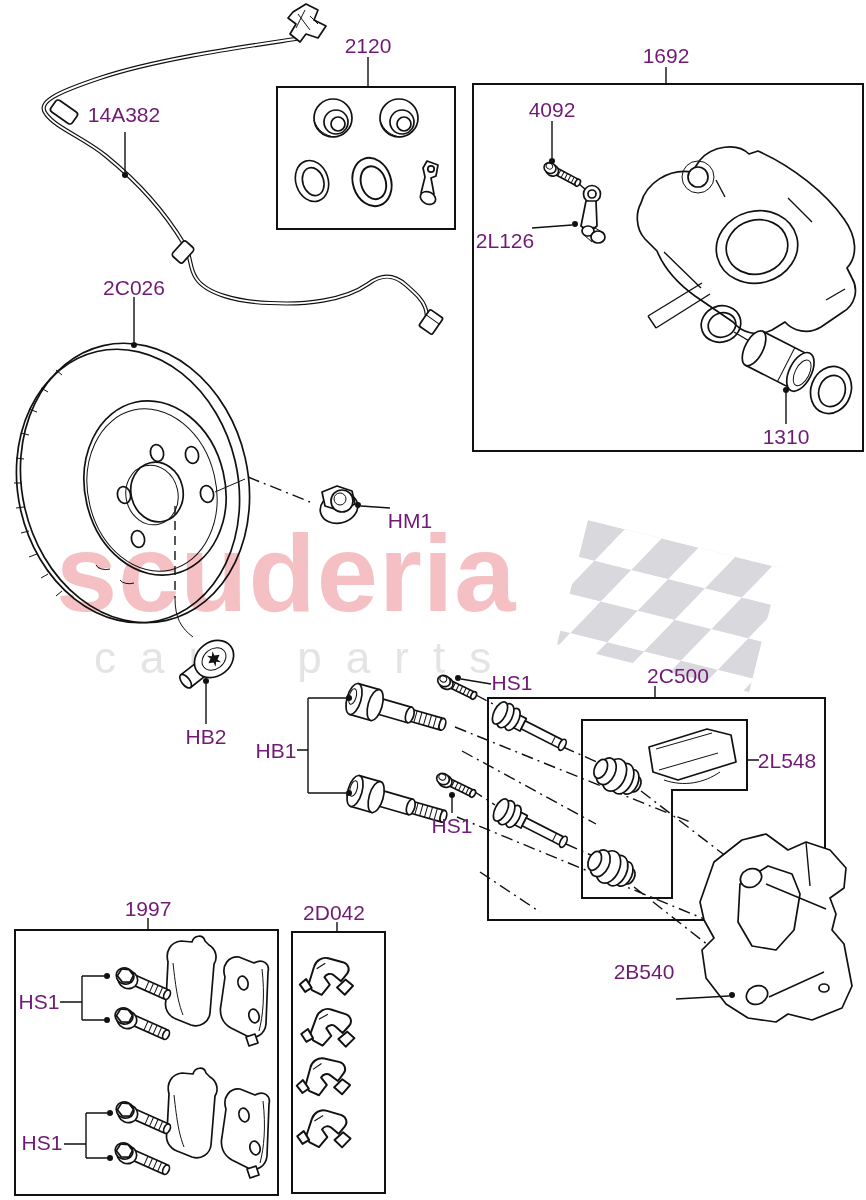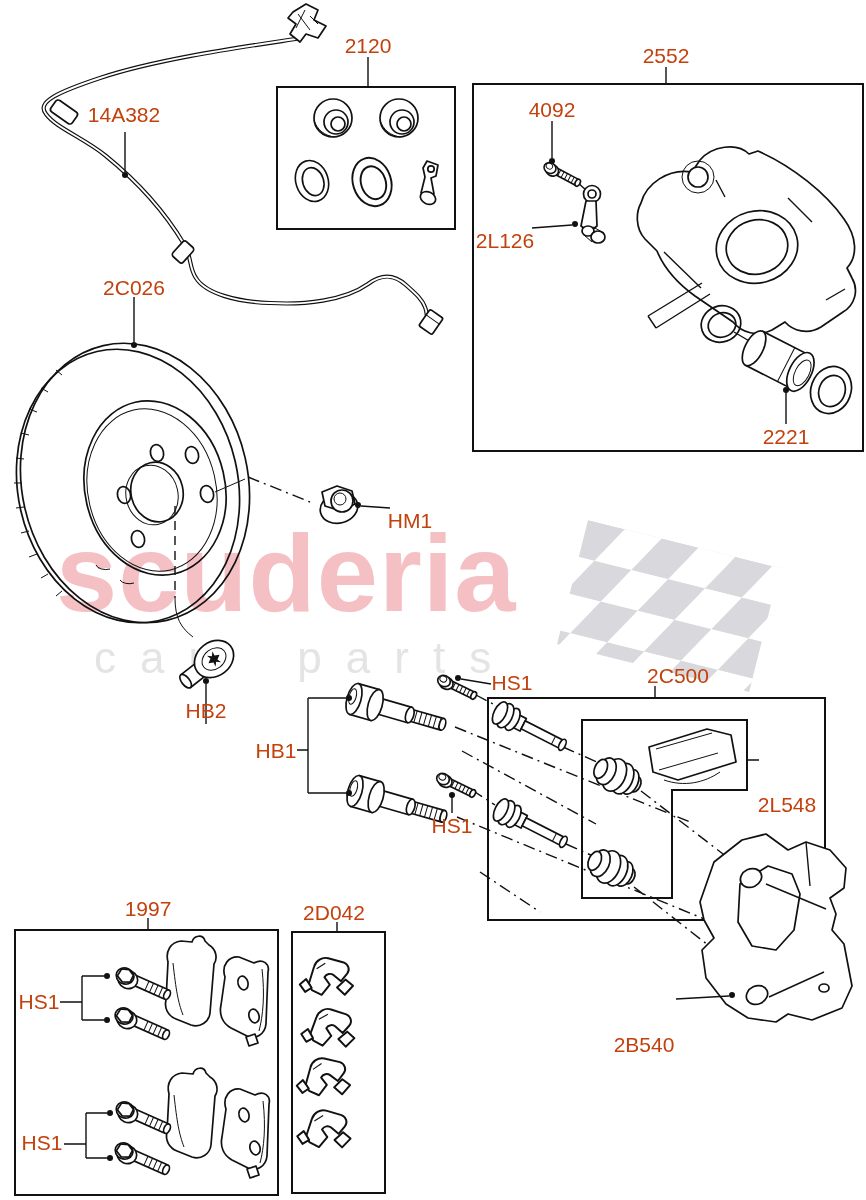--- a/index.html
+++ b/index.html
@@ -16,21 +16,21 @@
   .nofill{fill:none;stroke:#111;stroke-width:1.7;stroke-linejoin:round;}
   .ln{fill:none;stroke:#111;stroke-width:1.4;}
   .thin{fill:none;stroke:#111;stroke-width:1;}
   .dash{fill:none;stroke:#111;stroke-width:1.4;stroke-dasharray:12 5 2 5;}
   .dashv{fill:none;stroke:#111;stroke-width:1.4;stroke-dasharray:9 6;}
   .box{fill:none;stroke:#111;stroke-width:2;}
   .dot{fill:#111;stroke:none;}
   .wire{fill:none;stroke:#111;stroke-width:4.2;}
   .wirein{fill:none;stroke:#fff;stroke-width:1.9;}
   
-  .lbl{position:absolute;transform:translateX(-50%);color:#c2410c;
+  .lbl{position:absolute;transform:translateX(-50%);color:#701a75;
        font:21px/1.05 "Liberation Sans",sans-serif;white-space:nowrap;cursor:pointer;}
 </style>
 </head>
 <body>
 
 <div id="stage">
 
   <div class="wm-brand">scuderia</div>
   <div class="wm-sub">car parts</div>
 
@@ -302,31 +302,31 @@
       <circle class="dot" cx="732" cy="995" r="3"></circle>
       <circle class="dot" cx="107" cy="976" r="3"></circle>
       <circle class="dot" cx="107" cy="1020" r="3"></circle>
       <circle class="dot" cx="110" cy="1113" r="3"></circle>
       <circle class="dot" cx="110" cy="1158" r="3"></circle>
     </g>
   </svg>
 
   <div class="lbl" style="left:124px;top:104px">14A382</div>
   <div class="lbl" style="left:368px;top:35px">2120</div>
-  <div class="lbl" style="left:666px;top:45px">2552</div>
+  <div class="lbl" style="left:666px;top:45px">1692</div>
   <div class="lbl" style="left:552px;top:99px">4092</div>
   <div class="lbl" style="left:505px;top:230px">2L126</div>
-  <div class="lbl" style="left:786px;top:426px">2221</div>
+  <div class="lbl" style="left:786px;top:426px">1310</div>
   <div class="lbl" style="left:134px;top:277px">2C026</div>
   <div class="lbl" style="left:410px;top:510px">HM1</div>
-  <div class="lbl" style="left:206px;top:700px">HB2</div>
+  <div class="lbl" style="left:206px;top:726px">HB2</div>
   <div class="lbl" style="left:276px;top:740px">HB1</div>
   <div class="lbl" style="left:512px;top:672px">HS1</div>
   <div class="lbl" style="left:452px;top:815px">HS1</div>
   <div class="lbl" style="left:678px;top:665px">2C500</div>
-  <div class="lbl" style="left:787px;top:794px">2L548</div>
-  <div class="lbl" style="left:644px;top:1034px">2B540</div>
+  <div class="lbl" style="left:787px;top:750px">2L548</div>
+  <div class="lbl" style="left:644px;top:961px">2B540</div>
   <div class="lbl" style="left:148px;top:898px">1997</div>
   <div class="lbl" style="left:334px;top:902px">2D042</div>
   <div class="lbl" style="left:39px;top:991px">HS1</div>
   <div class="lbl" style="left:42px;top:1132px">HS1</div>
 
 </div>
 
 </body></html>

